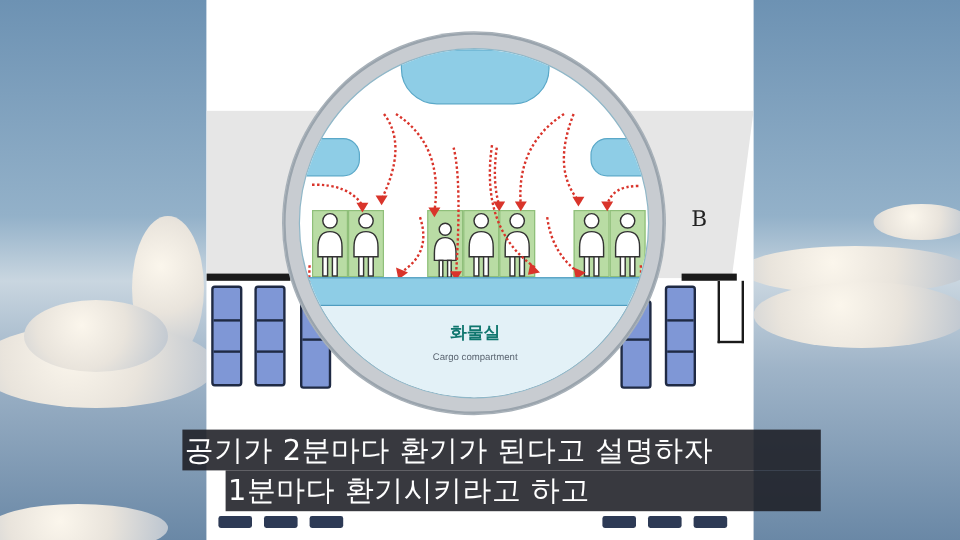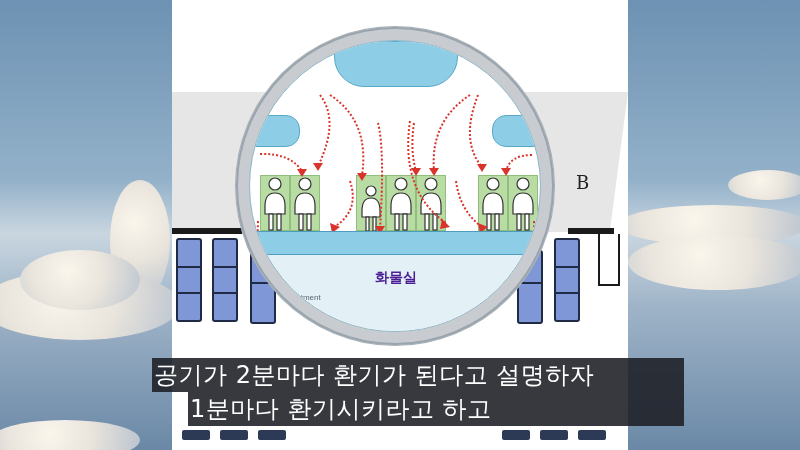--- a/index.html
+++ b/index.html
@@ -44,22 +44,22 @@
     box-shadow: inset 0 0 0 2px #9aa4ad, 0 0 0 1px #a7b0b8;
   }
   .inner {
     position: absolute; left: 13px; top: 13px; width: 292px; height: 292px;
     border-radius: 50%; background: #ffffff; overflow: hidden;
     border: 1px solid #8fb7c8;
   }
   .bin { position: absolute; background: #8ecde6; border: 1px solid #5aa8c8; }
   .floor { position: absolute; left: 0; top: 190px; width: 292px; height: 24px; background: #8ecde6; border-top: 1px solid #4f9cbf; border-bottom: 1px solid #4f9cbf; }
   .cargo { position: absolute; left: 0; top: 214px; width: 292px; height: 80px; background: #e3f1f7; }
-  .cargo-kr { position: absolute; left: 0; width: 292px; top: 228px; text-align: center; font-size: 14px; font-weight: bold; color: #4c1d95; }
-  .cargo-en { position: absolute; left: 0; width: 292px; top: 252px; text-align: left; font-size: 8px; color: #5a6470; font-family: "Liberation Sans", sans-serif; }
+  .cargo-kr { position: absolute; left: 0; width: 292px; top: 228px; text-align: center; font-size: 14px; font-weight: bold; color: #0f766e; }
+  .cargo-en { position: absolute; left: 0; width: 292px; top: 252px; text-align: center; font-size: 8px; color: #5a6470; font-family: "Liberation Sans", sans-serif; }
   .seat { position: absolute; width: 30px; height: 56px; background: #b9dca4; border: 1px solid #8fbf7a; }
   .arrows { position: absolute; left: 0; top: 0; width: 292px; height: 292px; }
 
   
   .subtitle {
     position: absolute; left: 152px; top: 358px;
     display: flex; flex-direction: column; gap: 0;
   }
   .sub-line {
     background: rgba(28, 30, 36, 0.88);

